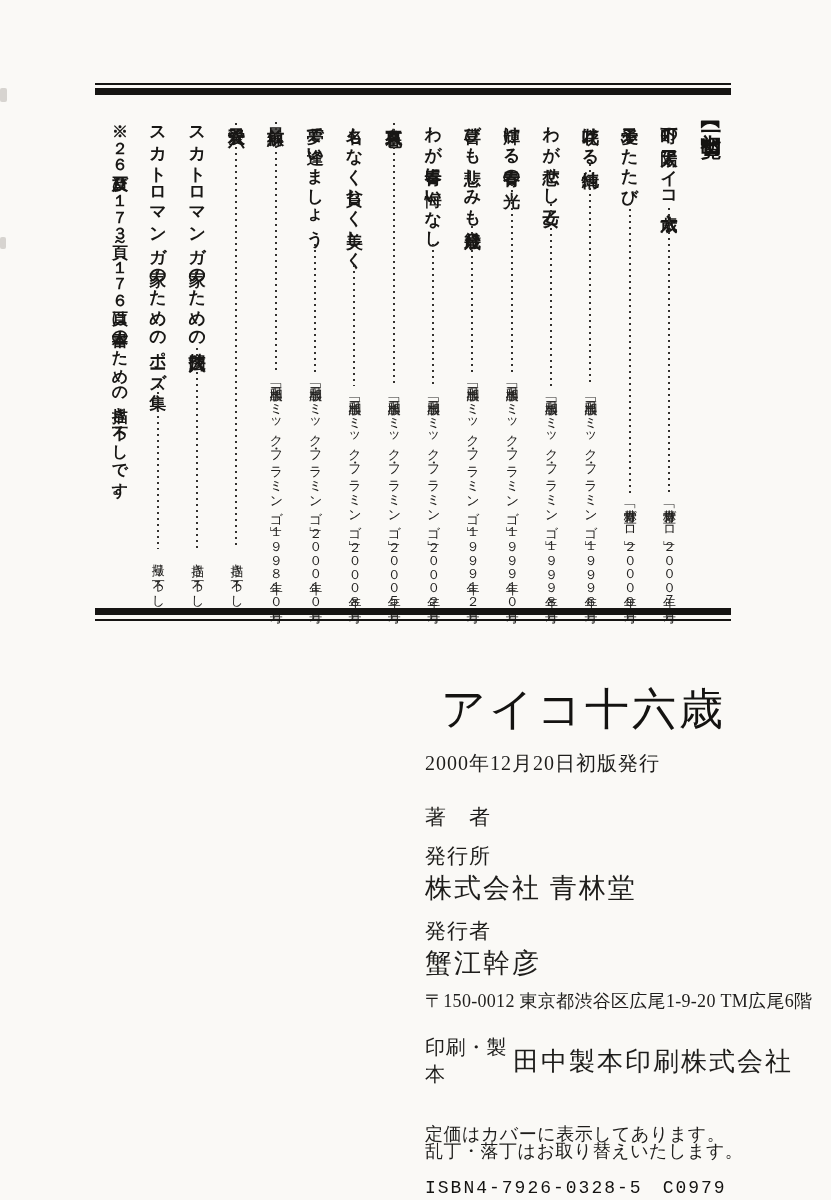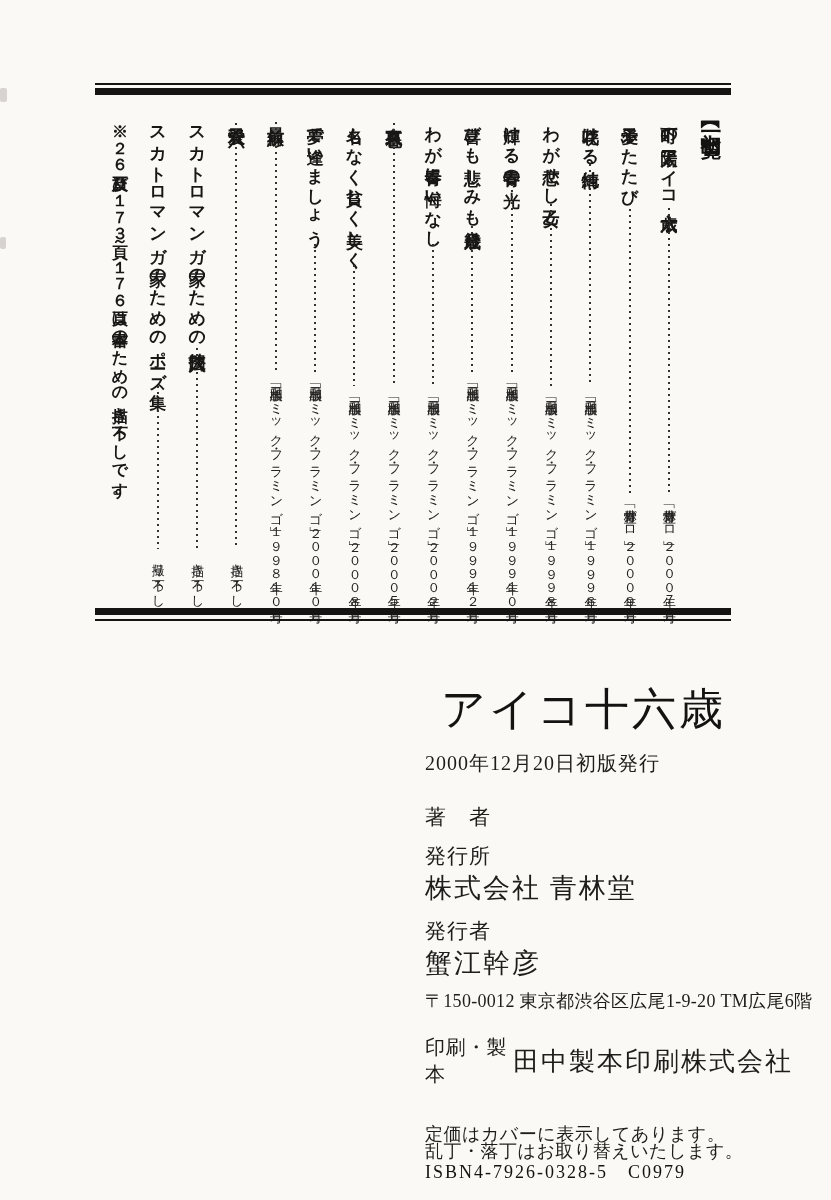--- a/index.html
+++ b/index.html
@@ -51,21 +51,21 @@
   .credit-row{display:flex;align-items:baseline;margin-bottom:11px;flex-direction:column;}
   .credit-label{width:90px;font-size:21px;letter-spacing:1px;flex:0 0 auto;}
   .credit-value{font-size:27px;letter-spacing:2px;}
   .address{margin-top:3px;font-size:18px;line-height:19px;letter-spacing:0.3px;}
   .address div{white-space:pre;}
   .printer-row{display:flex;align-items:center;margin-top:23px;}
   .printer-label{width:88px;font-size:20px;flex:0 0 auto;letter-spacing:0.5px;}
   .printer-value{font-size:26px;letter-spacing:2px;}
   .notices{margin-top:38px;font-size:18px;line-height:17px;letter-spacing:0.5px;}
   .copyright{margin-top:17px;font-size:19px;font-family:"Liberation Serif","DejaVu Serif",serif;letter-spacing:0.3px;}
-  .isbn{margin-top:0;font-size:18px;font-family:Liberation Serif, serif;letter-spacing:2px;white-space:pre;color:#141311;}
+  .isbn{margin-top:15px;font-size:18px;font-family:Liberation Mono, monospace;letter-spacing:2px;white-space:pre;color:#141311;}
   
   .smudge{position:absolute;background:#b9b6b0;opacity:.55;border-radius:2px;}
   .smudge-1{left:0;top:88px;width:7px;height:14px;}
   .smudge-2{left:0;top:237px;width:6px;height:12px;}
 </style>
 </head>
 <body>
 
 <div class="page">
 

